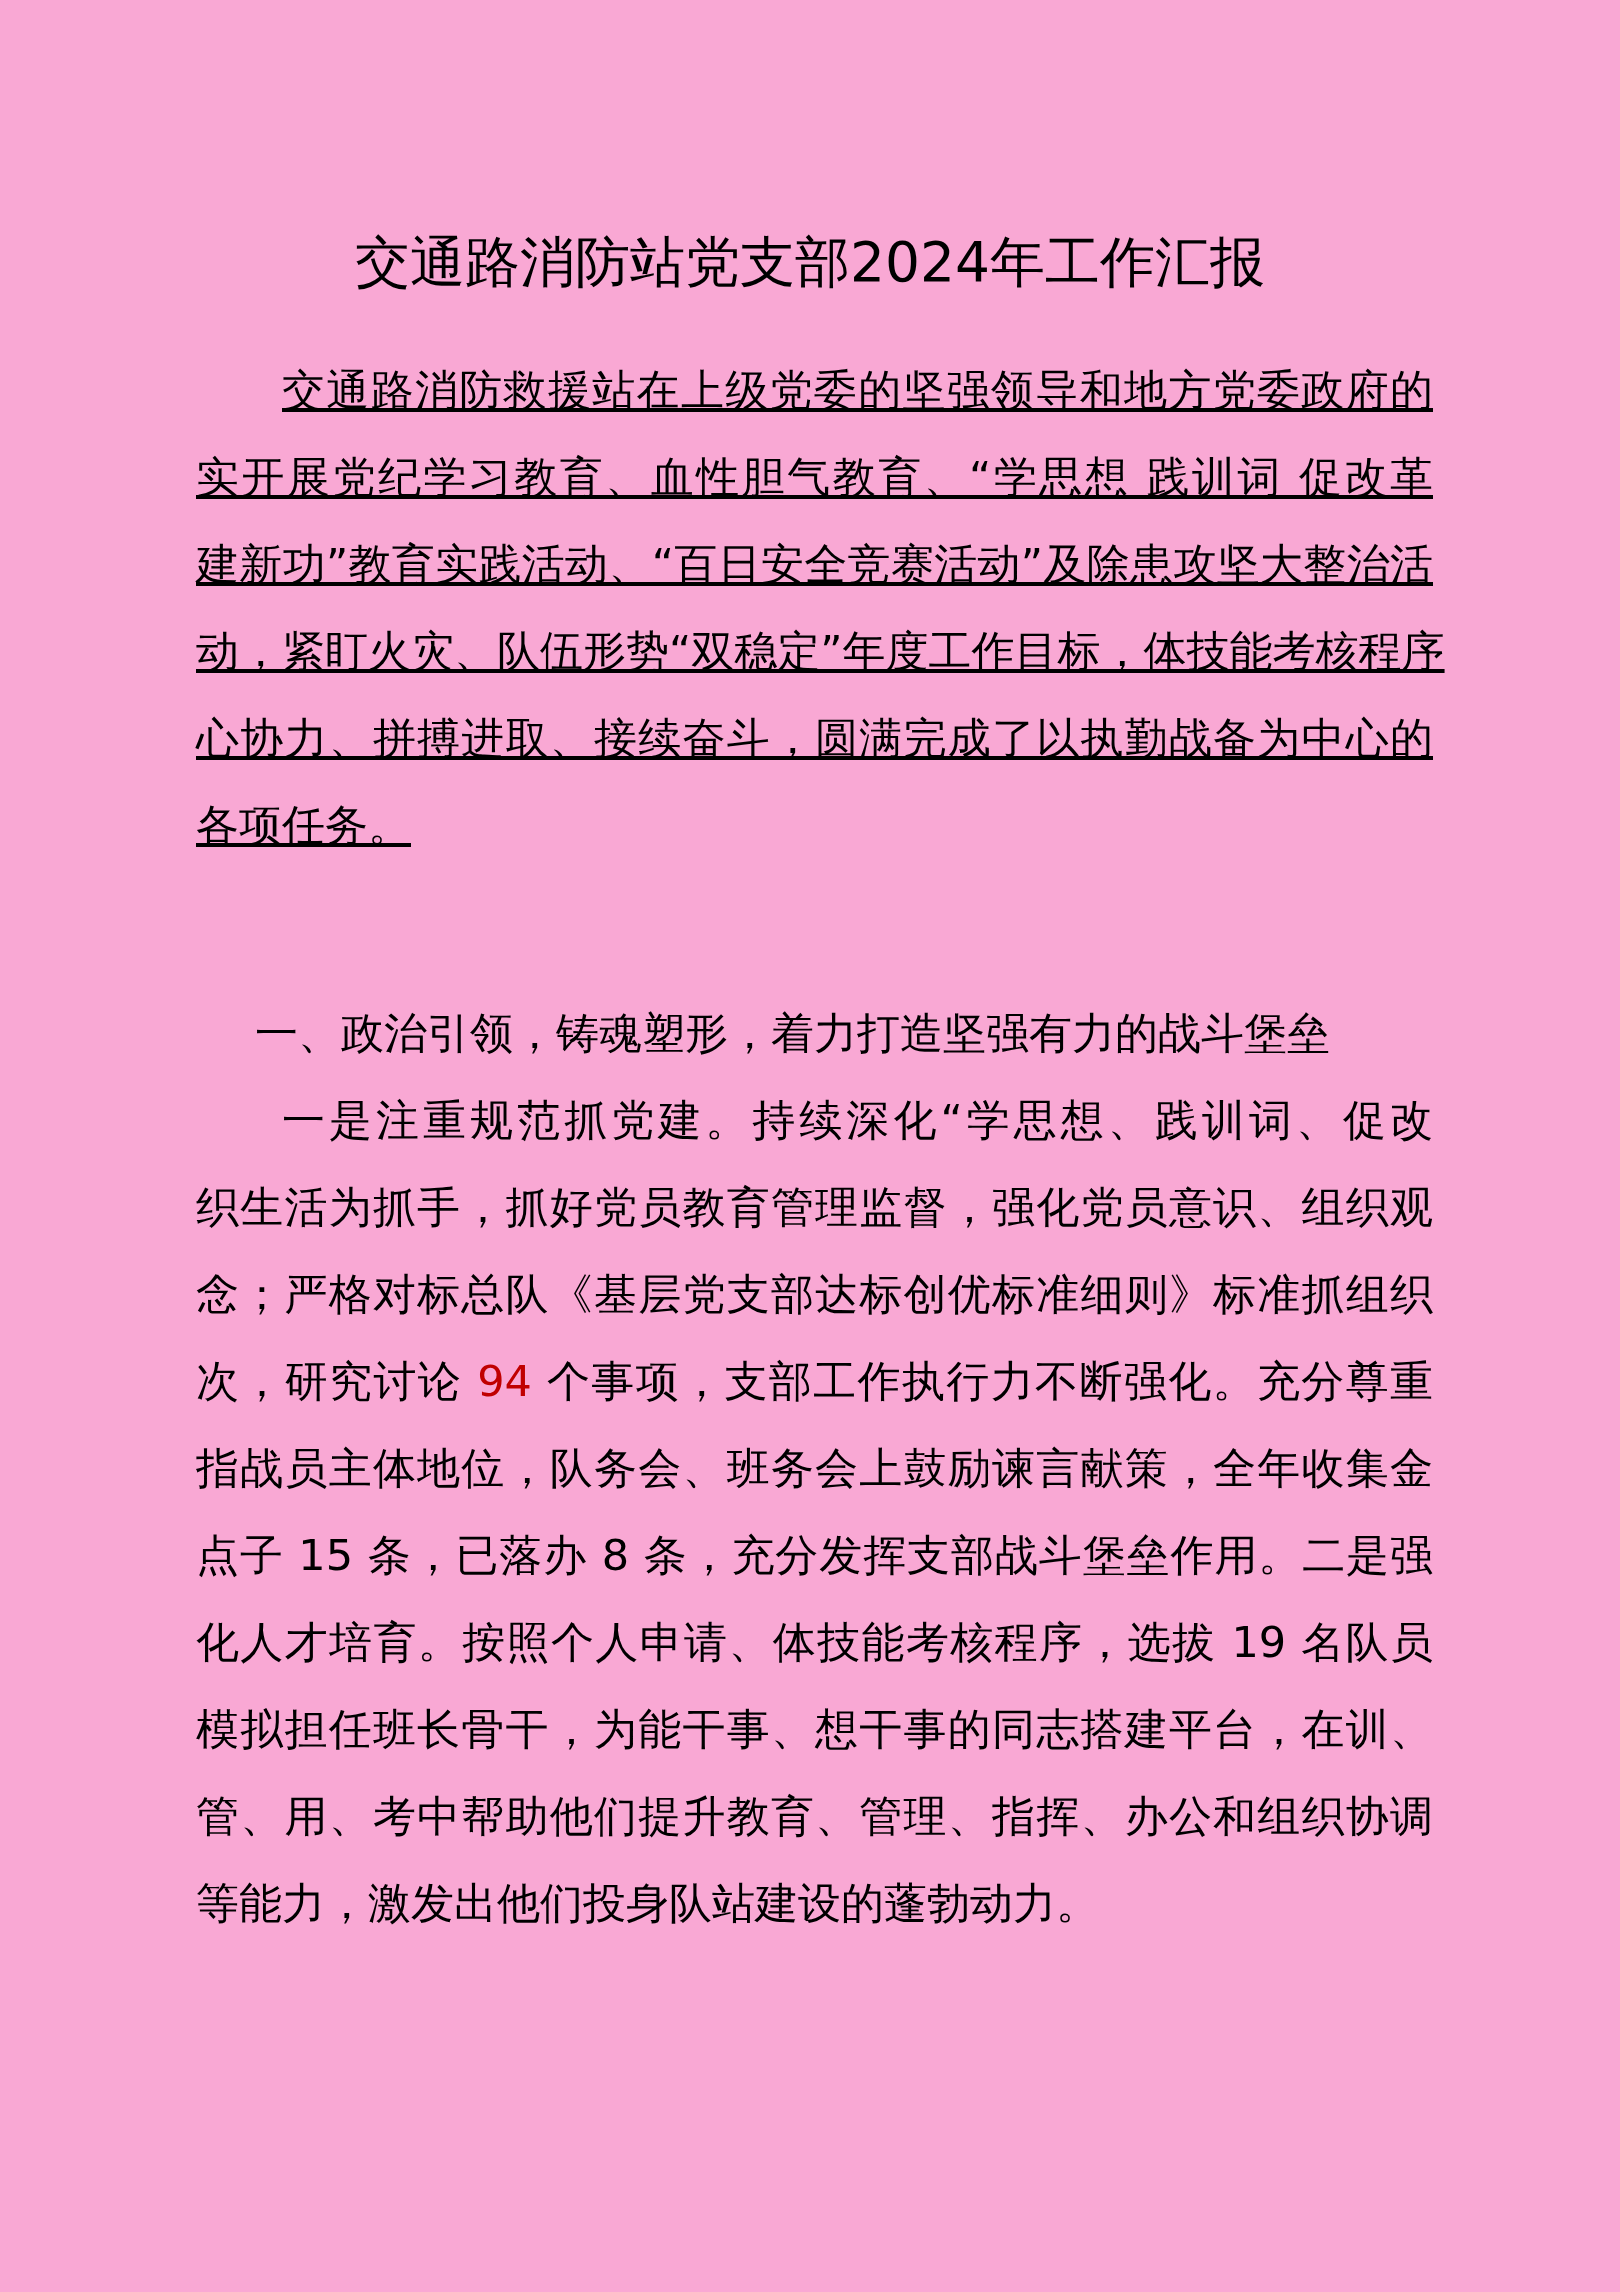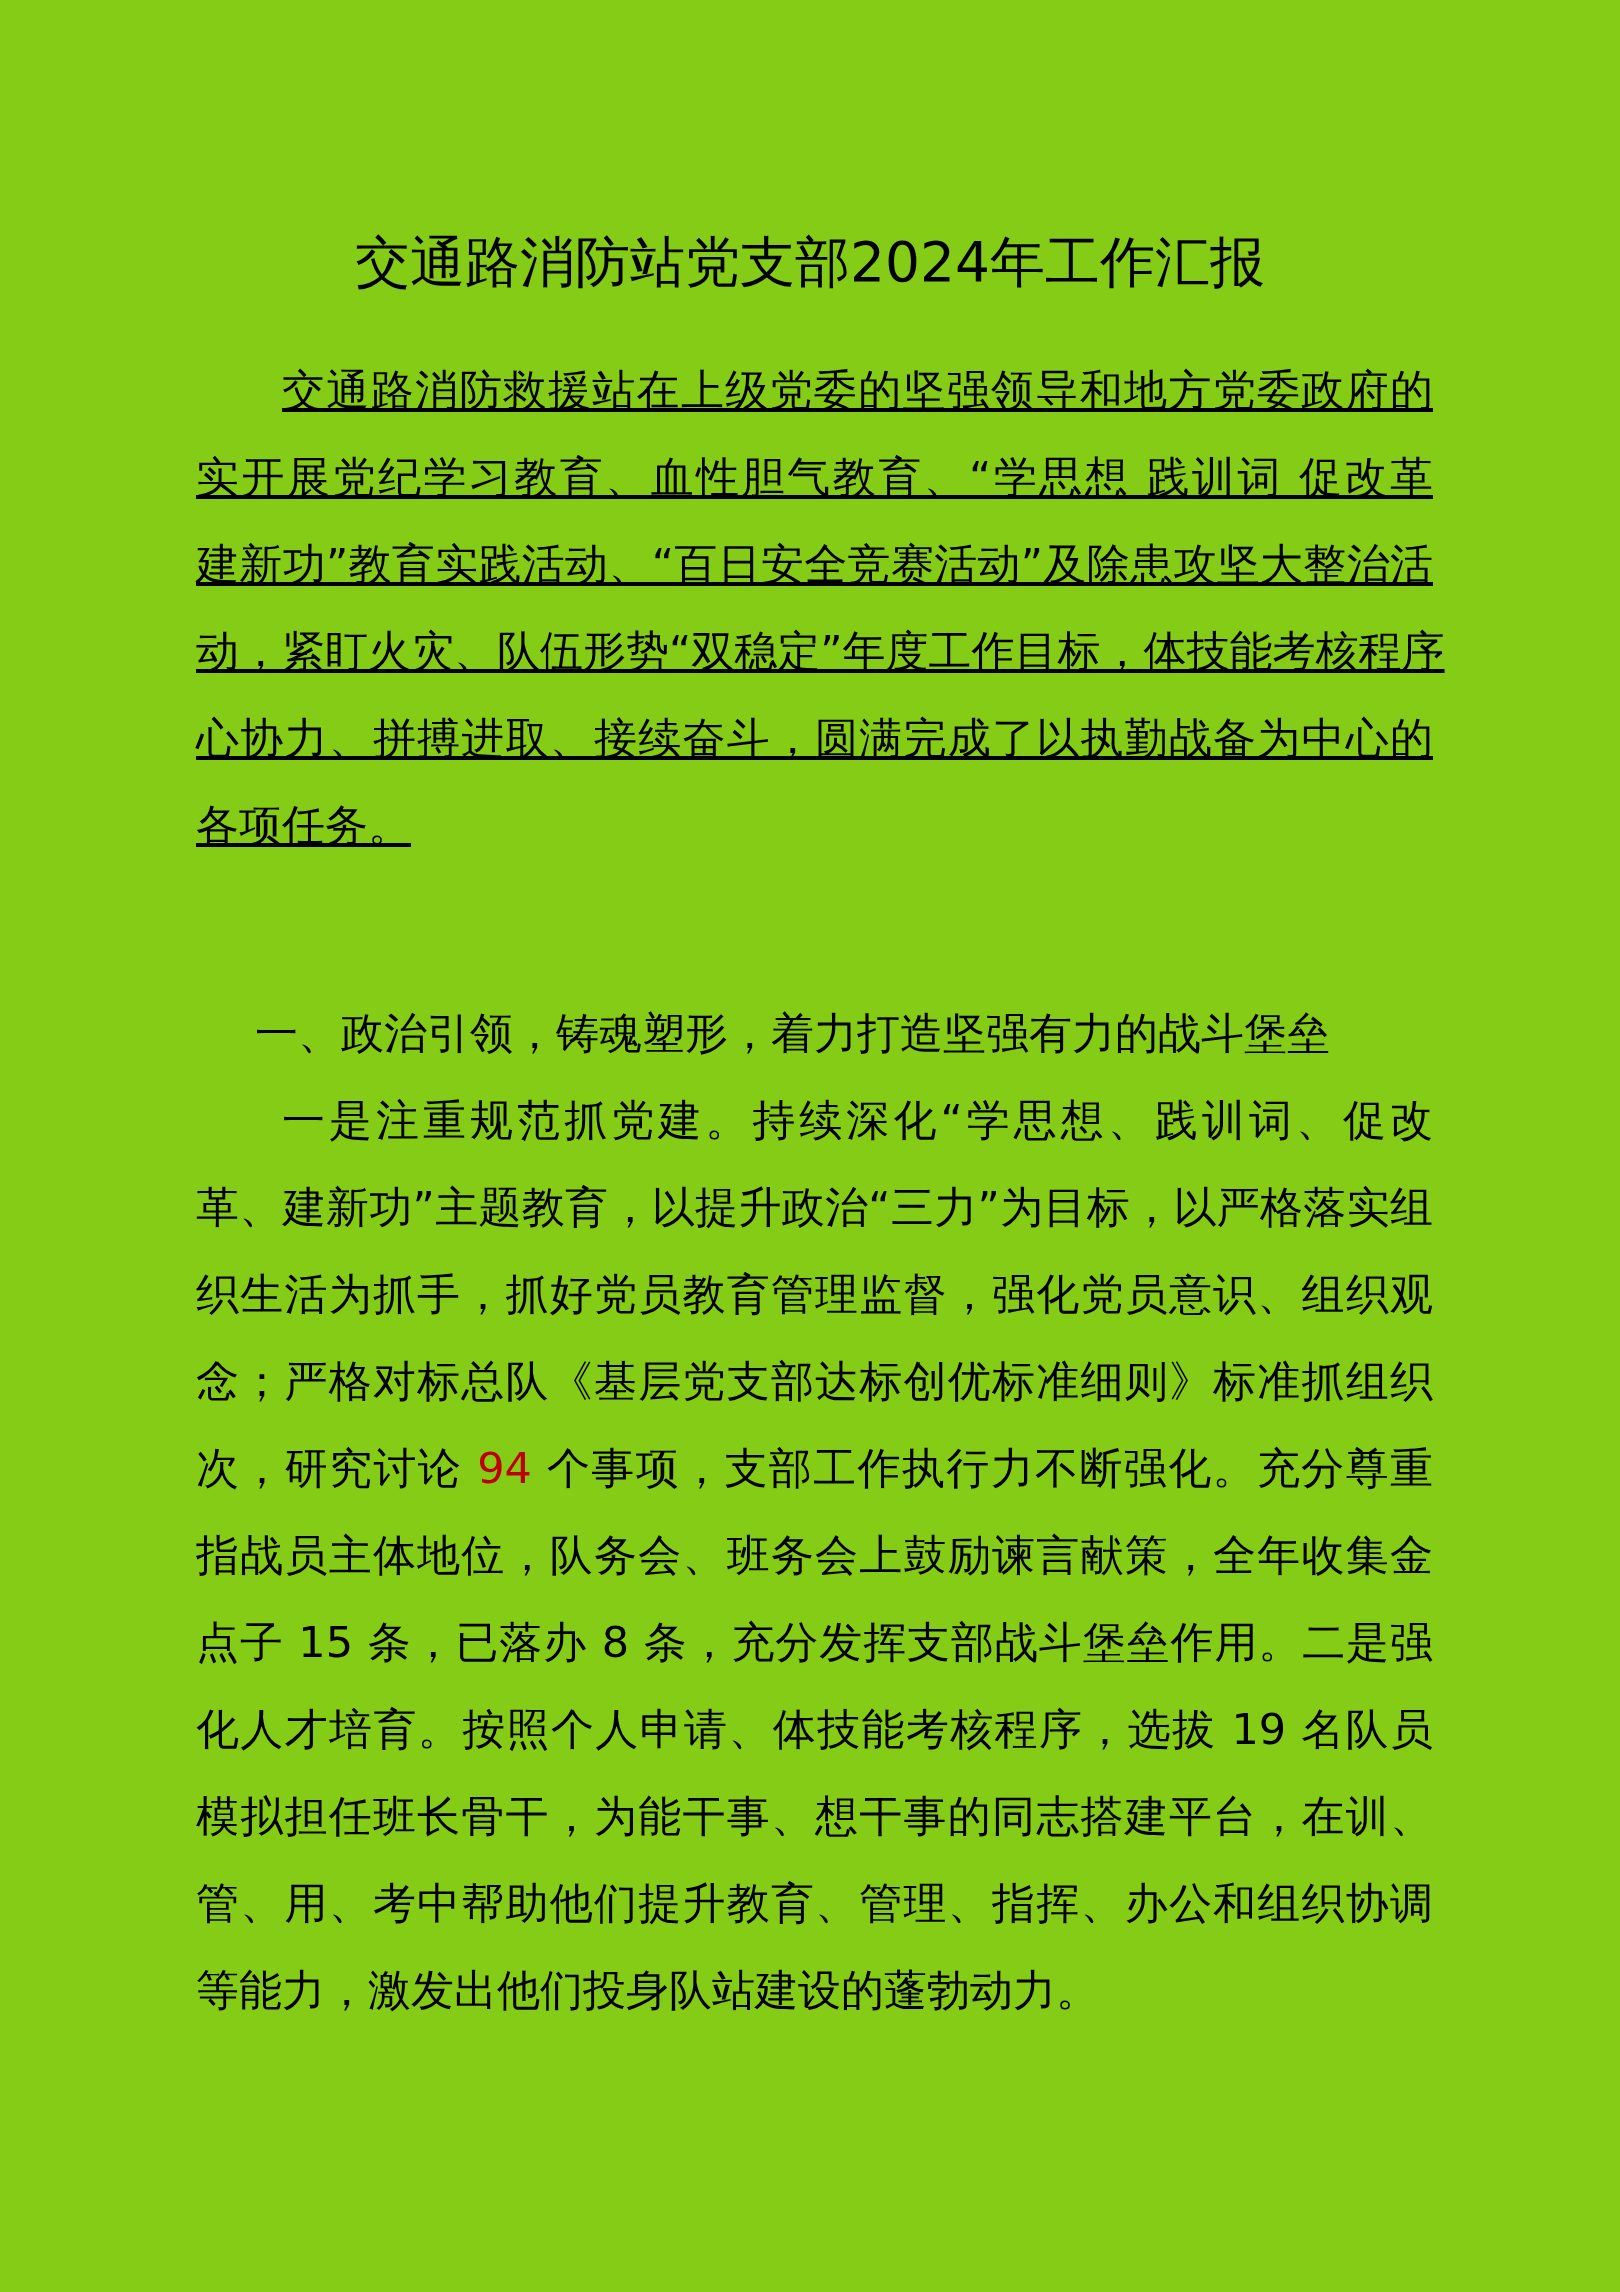--- a/index.html
+++ b/index.html
@@ -14,21 +14,21 @@
       overflow: hidden;
       font-family: "DejaVu Sans", "Liberation Sans", sans-serif;
       color: #000000;
     }
     .page {
       position: absolute;
       left: 0;
       top: 0;
       width: 1620px;
       height: 2293px;
-      background: #84cc16;
+      background: #f9a8d4;
     }
     .title {
       position: absolute;
       left: 0;
       top: 223px;
       width: 1620px;
       text-align: center;
       font-size: 55px;
       line-height: 78px;
       letter-spacing: 0px;
@@ -77,21 +77,20 @@
     <span class="line">心协力、拼搏进取、接续奋斗，圆满完成了以执勤战备为中心的</span>
     <span class="line last">各项任务。</span>
   </div>
 
   <div class="body-text" style="top: 990px;">
     <span class="line heading-indent">一、政治引领，铸魂塑形，着力打造坚强有力的战斗堡垒</span>
   </div>
 
   <div class="body-text" style="top: 1077px;">
     <span class="line indent">一是注重规范抓党建。持续深化“学思想、践训词、促改</span>
-    <span class="line">革、建新功”主题教育，以提升政治“三力”为目标，以严格落实组</span>
     <span class="line">织生活为抓手，抓好党员教育管理监督，强化党员意识、组织观</span>
     <span class="line">念；严格对标总队《基层党支部达标创优标准细则》标准抓组织</span>
     <span class="line"><span>次，研究讨论 </span><span class="red">94</span><span> 个事项，支部工作执行力不断强化。充分尊重</span></span>
     <span class="line">指战员主体地位，队务会、班务会上鼓励谏言献策，全年收集金</span>
     <span class="line">点子 15 条，已落办 8 条，充分发挥支部战斗堡垒作用。二是强</span>
     <span class="line">化人才培育。按照个人申请、体技能考核程序，选拔 19 名队员</span>
     <span class="line">模拟担任班长骨干，为能干事、想干事的同志搭建平台，在训、</span>
     <span class="line">管、用、考中帮助他们提升教育、管理、指挥、办公和组织协调</span>
     <span class="line last">等能力，激发出他们投身队站建设的蓬勃动力。</span>
   </div>

